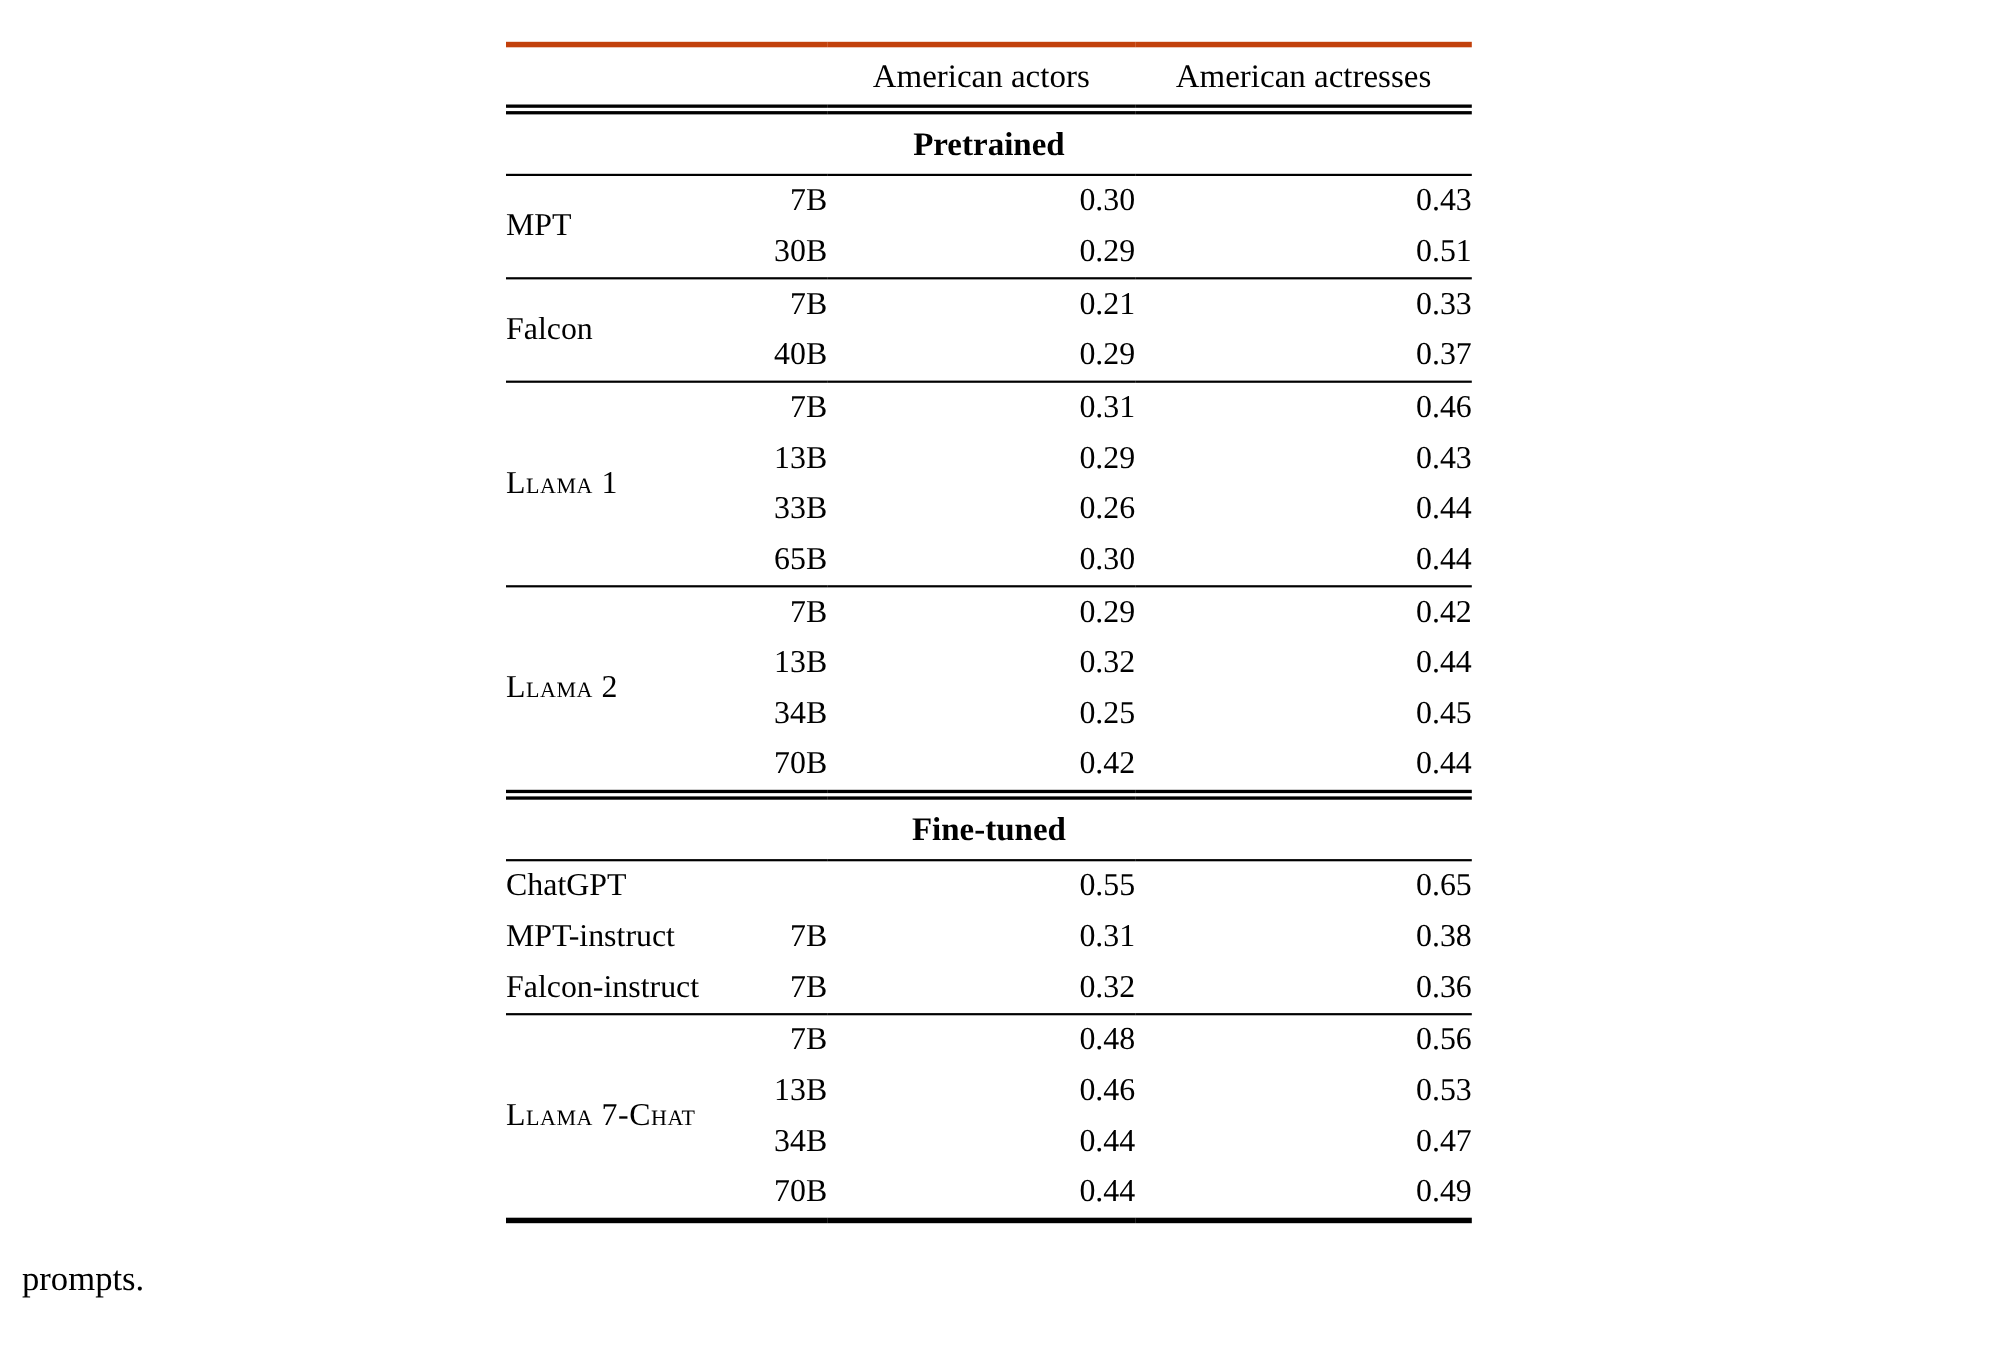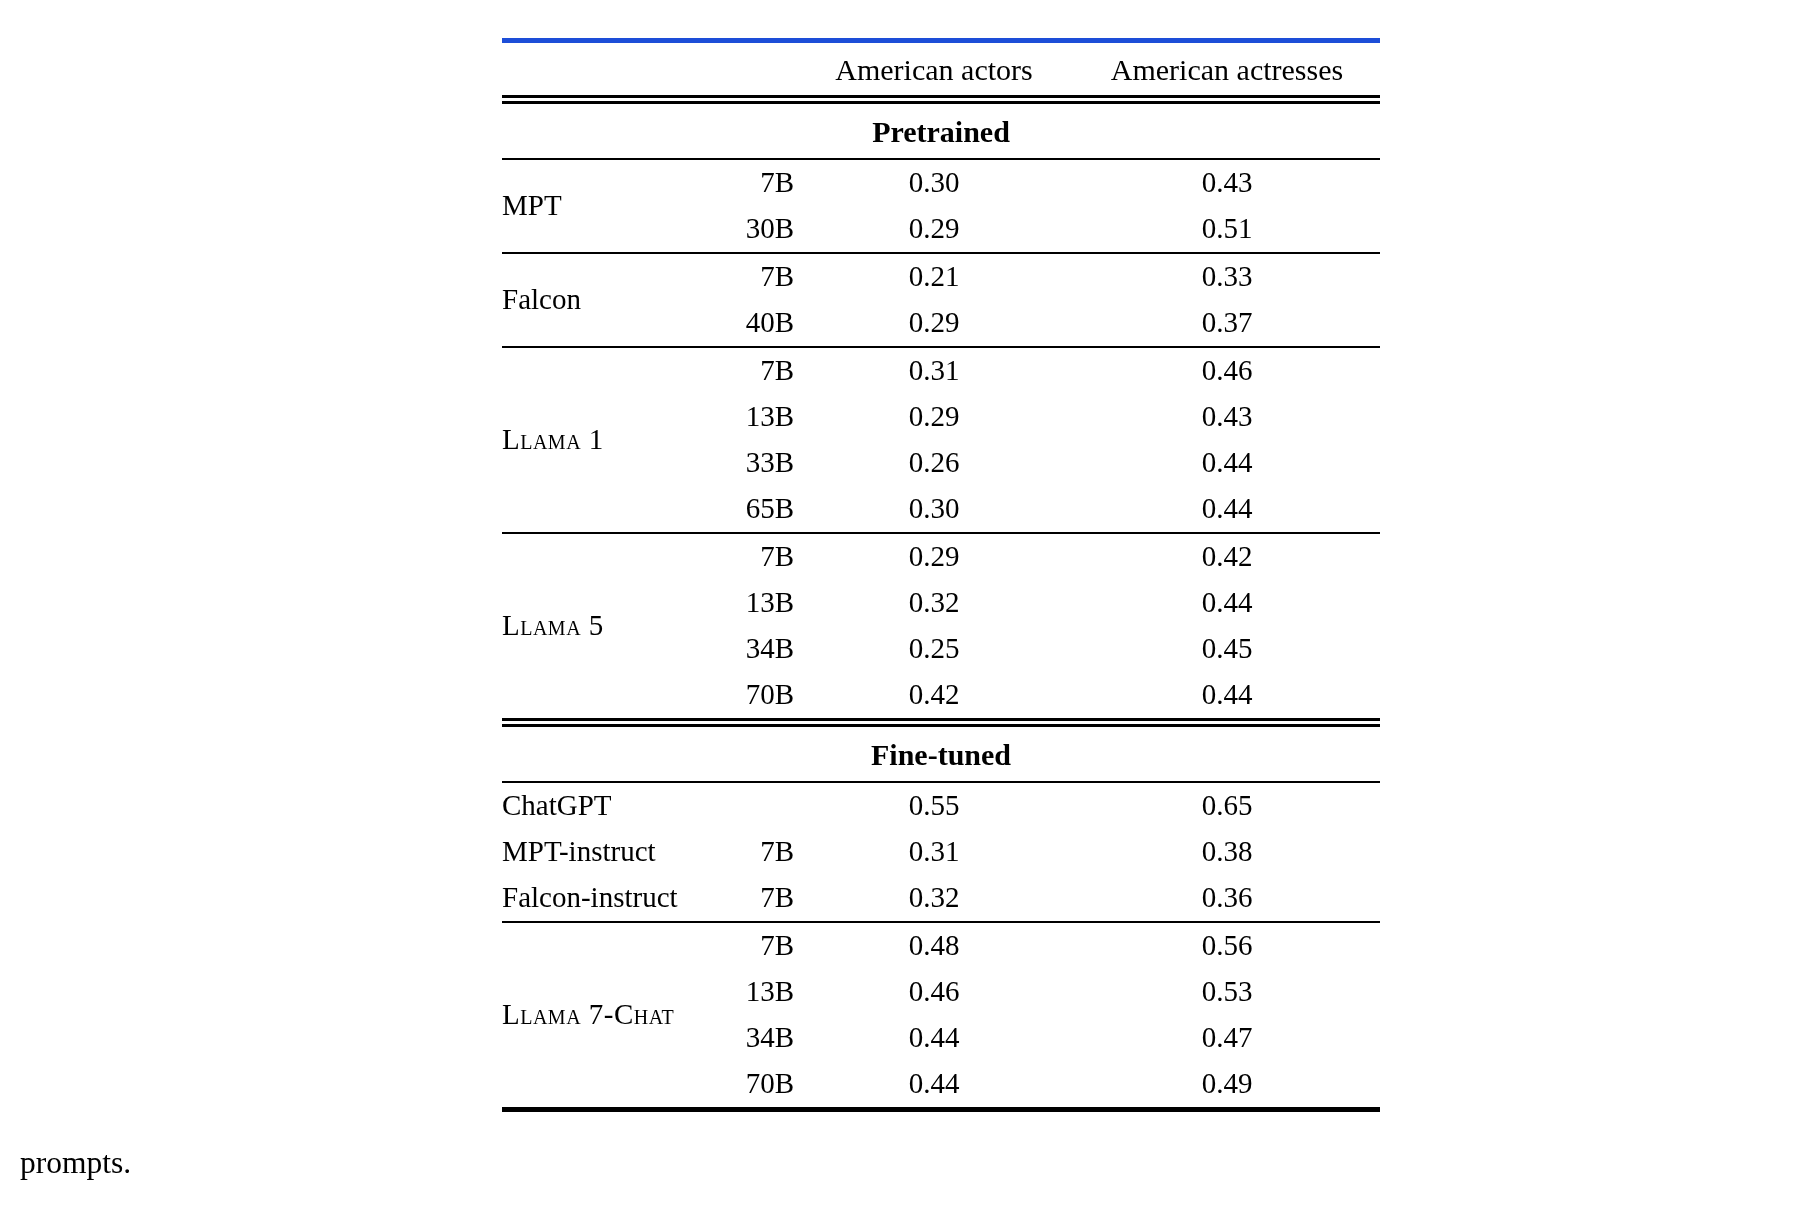--- a/index.html
+++ b/index.html
@@ -11,25 +11,25 @@
   }
   .page {
     position: relative;
     width: 1820px;
     height: 1228px;
     background: #ffffff;
     overflow: hidden;
   }
   table.data-table {
     position: absolute;
-    left: 502px;
+    left: 460px;
     top: 38px;
     width: 878px;
     border-collapse: collapse;
-    border-top: 5px solid #1d4ed8;
+    border-top: 5px solid #c2410c;
     border-bottom: 5px solid #000;
     font-size: 29px;
     line-height: 1.1;
   }
   table.data-table td {
     padding: 0;
     vertical-align: middle;
   }
   tr.head-row td {
     height: 52px;
@@ -56,21 +56,21 @@
   }
   td.model.sc {
     font-variant: small-caps;
     letter-spacing: 0.5px;
   }
   td.size {
     text-align: right;
     padding-right: 14px;
   }
   td.val {
-    text-align: center;
+    text-align: right;
   }
   .caption {
     position: absolute;
     left: 20px;
     top: 1140px;
     width: 1788px;
     font-size: 31.5px;
     line-height: 46px;
   }
   .cap-line1 {
@@ -148,21 +148,21 @@
       <td class="val">0.26</td>
       <td class="val">0.44</td>
     </tr>
     <tr class="data-row">
       <td class="size">65B</td>
       <td class="val">0.30</td>
       <td class="val">0.44</td>
     </tr>
 
     <tr class="data-row rule-top">
-      <td class="model sc" rowspan="4">Llama 5</td>
+      <td class="model sc" rowspan="4">Llama 2</td>
       <td class="size">7B</td>
       <td class="val">0.29</td>
       <td class="val">0.42</td>
     </tr>
     <tr class="data-row">
       <td class="size">13B</td>
       <td class="val">0.32</td>
       <td class="val">0.44</td>
     </tr>
     <tr class="data-row">

